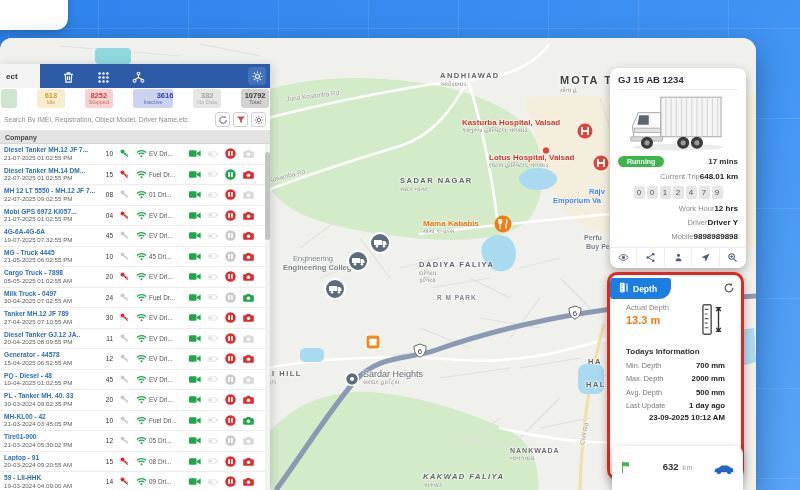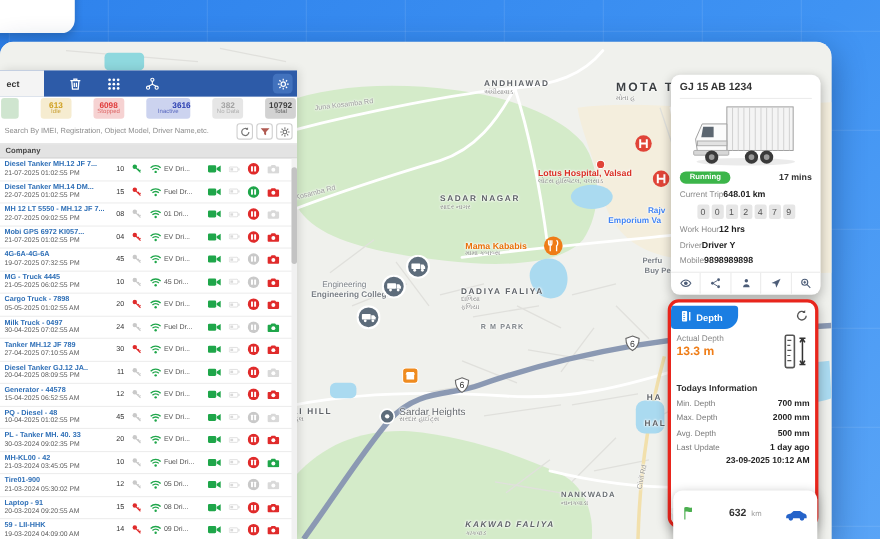--- a/index.html
+++ b/index.html
@@ -81,37 +81,37 @@
 
   
   .panel { position:absolute; background:#fff; border-radius:8px; box-shadow:0 3px 10px rgba(0,0,0,.28); }
   .vcard { left:610px; top:68px; width:136px; height:200px; padding:6px 8px 0; }
   .vcard-title { font-size:9.5px; font-weight:bold; color:#333; padding-bottom:4px; border-bottom:1px solid #ececec; }
   .trucksvg { display:block; margin:2px auto 0; }
   .statusrow { display:flex; align-items:center; justify-content:space-between; margin-top:2px; }
   .runbadge { background:#3cb54a; color:#fff; font-size:7px; font-weight:bold;
     padding:2px 9px; border-radius:9px; }
   .statusdur { font-size:8px; font-weight:bold; color:#333; }
-  .kv { display:flex; justify-content:flex-start; align-items:center; margin-top:5px; }
+  .kv { display:flex; justify-content:flex-end; align-items:center; margin-top:5px; }
   .kv .k { font-size:7.5px; color:#8a8a8a; }
   .kv .v { font-size:8px; font-weight:bold; color:#222; }
   .odo { display:flex; gap:2px; justify-content:center; margin-top:5px; }
   .odo-box { width:11px; height:13px; background:#e6e6e6; border-radius:2px; font-size:8px; color:#555;
     display:flex; align-items:center; justify-content:center; }
   .actions { display:flex; border-top:1px solid #ececec; margin:6px -8px 0; }
   .actions .act { flex:1; height:19px; display:flex; align-items:center; justify-content:center;
     color:#4d5d78; border-left:1px solid #ececec; }
   .actions .act:first-child { border-left:none; }
 
   .depth { left:607px; top:272px; width:137px; height:208px; border:3px solid #e8251c;
     border-radius:10px; padding:0; overflow:hidden; }
   .depth-hd { display:flex; align-items:center; justify-content:space-between; padding:3px 6px 0 0; }
   .depth-hd-bar { background:#1b7ee2; color:#fff; font-size:8.5px; font-weight:bold;
     display:flex; align-items:center; gap:4px; padding:4px 14px 4px 8px; border-radius:2px 3px 12px 3px; }
-  .depth-bd { padding:4px 5px 0; }
+  .depth-bd { padding:4px 16px 0; }
   .adp-row { display:flex; justify-content:space-between; }
   .adp-lbl { font-size:7.5px; color:#888; }
   .adp-val { font-size:11px; font-weight:bold; color:#ef7d17; margin-top:2px; }
   .tinfo { font-size:8px; font-weight:bold; color:#333; margin-top:7px; }
   .drow { display:flex; justify-content:space-between; margin-top:4.5px; }
   .drow .k { font-size:7.3px; color:#777; }
   .drow .v { font-size:7.8px; font-weight:bold; color:#222; }
   .ddate { text-align:right; font-size:7.8px; font-weight:bold; color:#222; margin-top:3px; }
   .depth-ft { position:absolute; left:0; right:0; bottom:0; height:15px;
     background:repeating-linear-gradient(45deg,#f4f4f4 0 4px,#e8e8e8 4px 8px);
@@ -162,20 +162,21 @@
         <path d="M652,296 c14,-12 34,-14 52,-8 c16,5 34,4 50,2 l2,34 c-24,8 -52,8 -72,2 c-18,-6 -30,-16 -32,-30 z"></path>
         <rect x="300" y="310" width="24" height="14" rx="5"></rect>
         <rect x="578" y="326" width="26" height="30" rx="8"></rect>
         <rect x="95" y="10" width="36" height="16" rx="4" fill="#8ed8de"></rect>
       </g>
     </svg>
     <div id="map-overlay">
         <div class="maplabel road" style="left: 286px; top: 54px; transform: rotate(-7deg);">Juna Kosamba Rd</div>
         <div class="maplabel area" style="left: 440px; top: 34px;">ANDHIAWAD<div class="sub">અંધીયાવાડ</div></div>
         <div class="maplabel area-big" style="left: 560px; top: 36px;">MOTA T<div class="sub">મોતા હ</div></div>
+        <div class="maplabel poi-red" style="left: 462px; top: 80px;">Kasturba Hospital, Valsad<div class="sub">કસ્તુરબા હોસ્પિટલ, વલસાડ</div></div>
         <div class="maplabel poi-red" style="left: 489px; top: 115px;">Lotus Hospital, Valsad<div class="sub">લોટસ હોસ્પિટલ, વલસાડ</div></div>
         <div class="maplabel road" style="left: 268px; top: 134px; transform: rotate(-14deg);">Kosamba Rd</div>
         <div class="maplabel area" style="left: 400px; top: 139px;">SADAR NAGAR<div class="sub">સાદર નાગર</div></div>
         <div class="maplabel poi-blue" style="left: 589px; top: 150px;">Rajv</div>
         <div class="maplabel poi-blue" style="left: 553px; top: 159px;">Emporium Va</div>
         <div class="maplabel poi-orange" style="left: 423px; top: 181px;">Mama Kababis<div class="sub">મામા કબાબ્સ</div></div>
         <div class="maplabel area-soft" style="left: 293px; top: 217px;">Engineering</div>
         <div class="maplabel area-soft" style="left: 283px; top: 226px; font-weight: bold;">Engineering College</div>
         <div class="maplabel area" style="left: 419px; top: 223px;">DADIYA FALIYA<div class="sub">દાળિયા</div><div class="sub">ફળિયા</div></div>
         <div class="maplabel area-sm" style="left: 437px; top: 256px;">R M PARK</div>
@@ -285,21 +286,21 @@
       <div class="stats" id="stats-row">
           <div class="chip chip-running">
      <div class="chip-val"></div>
      <div class="chip-lbl"></div>
    </div>
           <div class="chip chip-yellow">
      <div class="chip-val">613</div>
      <div class="chip-lbl">Idle</div>
    </div>
           <div class="chip chip-red">
-     <div class="chip-val">6098</div>
+     <div class="chip-val">8252</div>
      <div class="chip-lbl">Stopped</div>
    </div>
           <div class="chip chip-blue">
      <div class="chip-val">3616</div>
      <div class="chip-lbl">Inactive</div>
    </div>
           <div class="chip chip-gray">
      <div class="chip-val">382</div>
      <div class="chip-lbl">No Data</div>
    </div>

